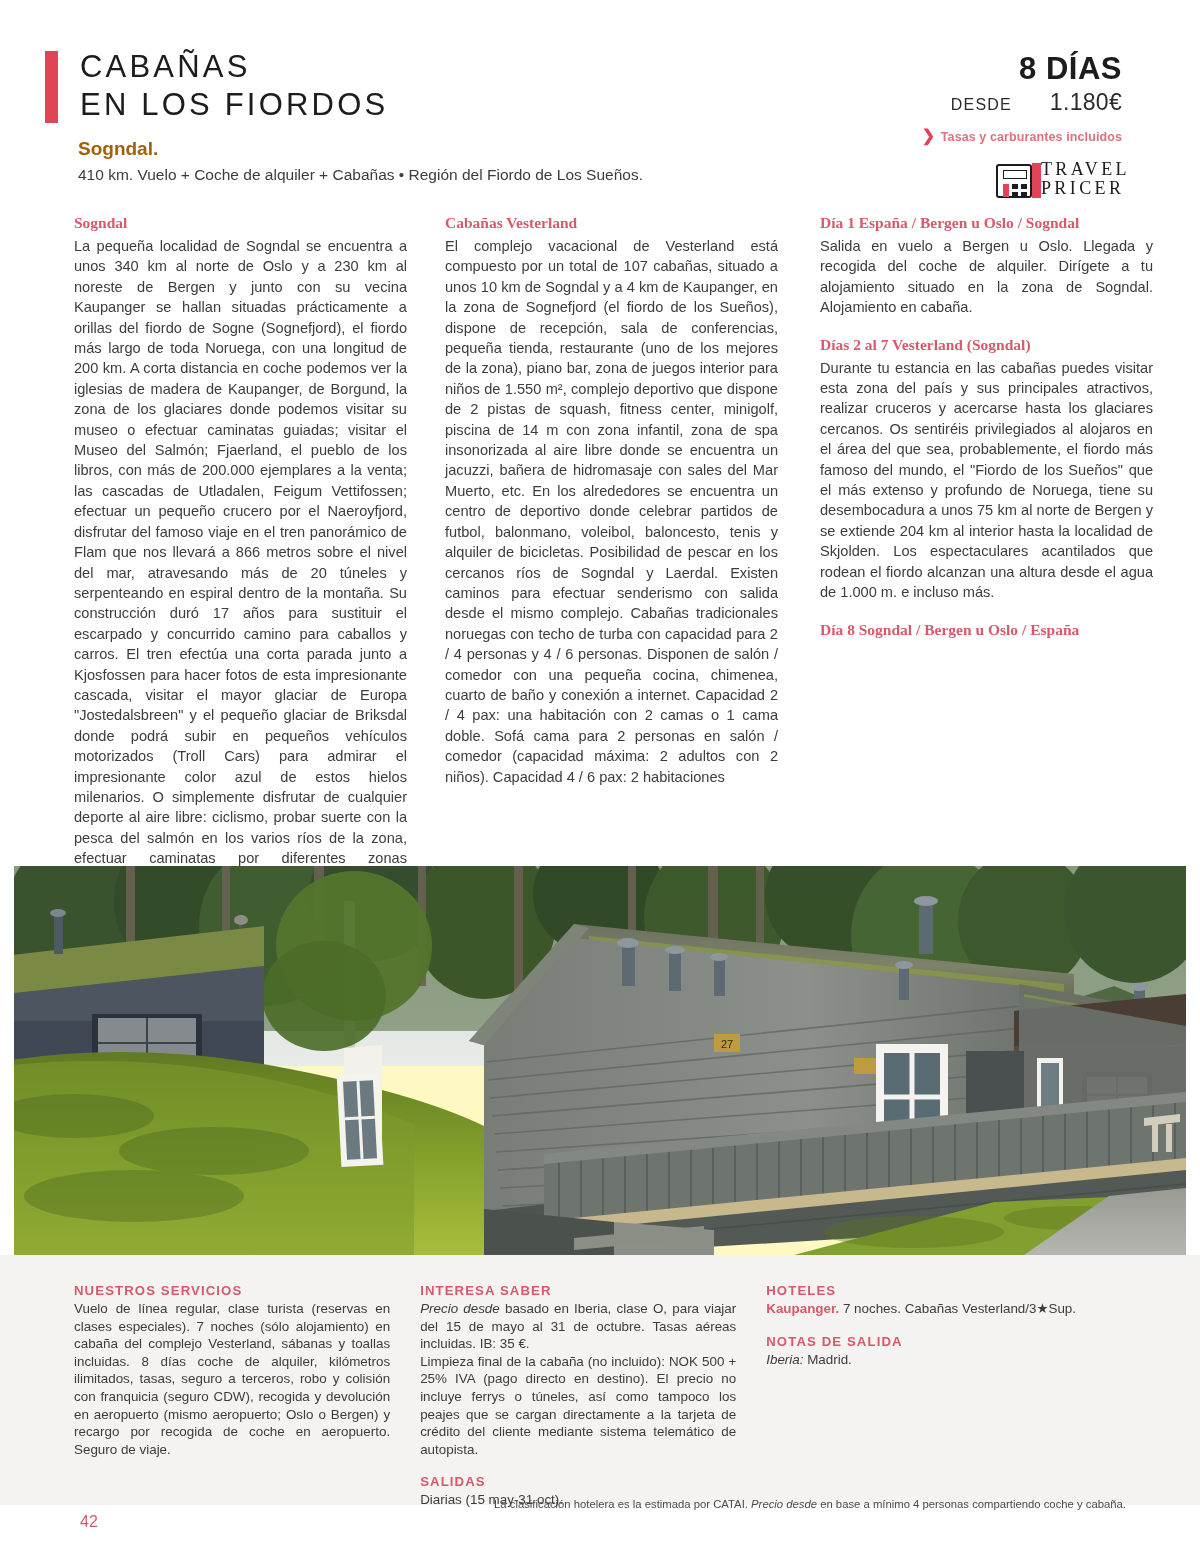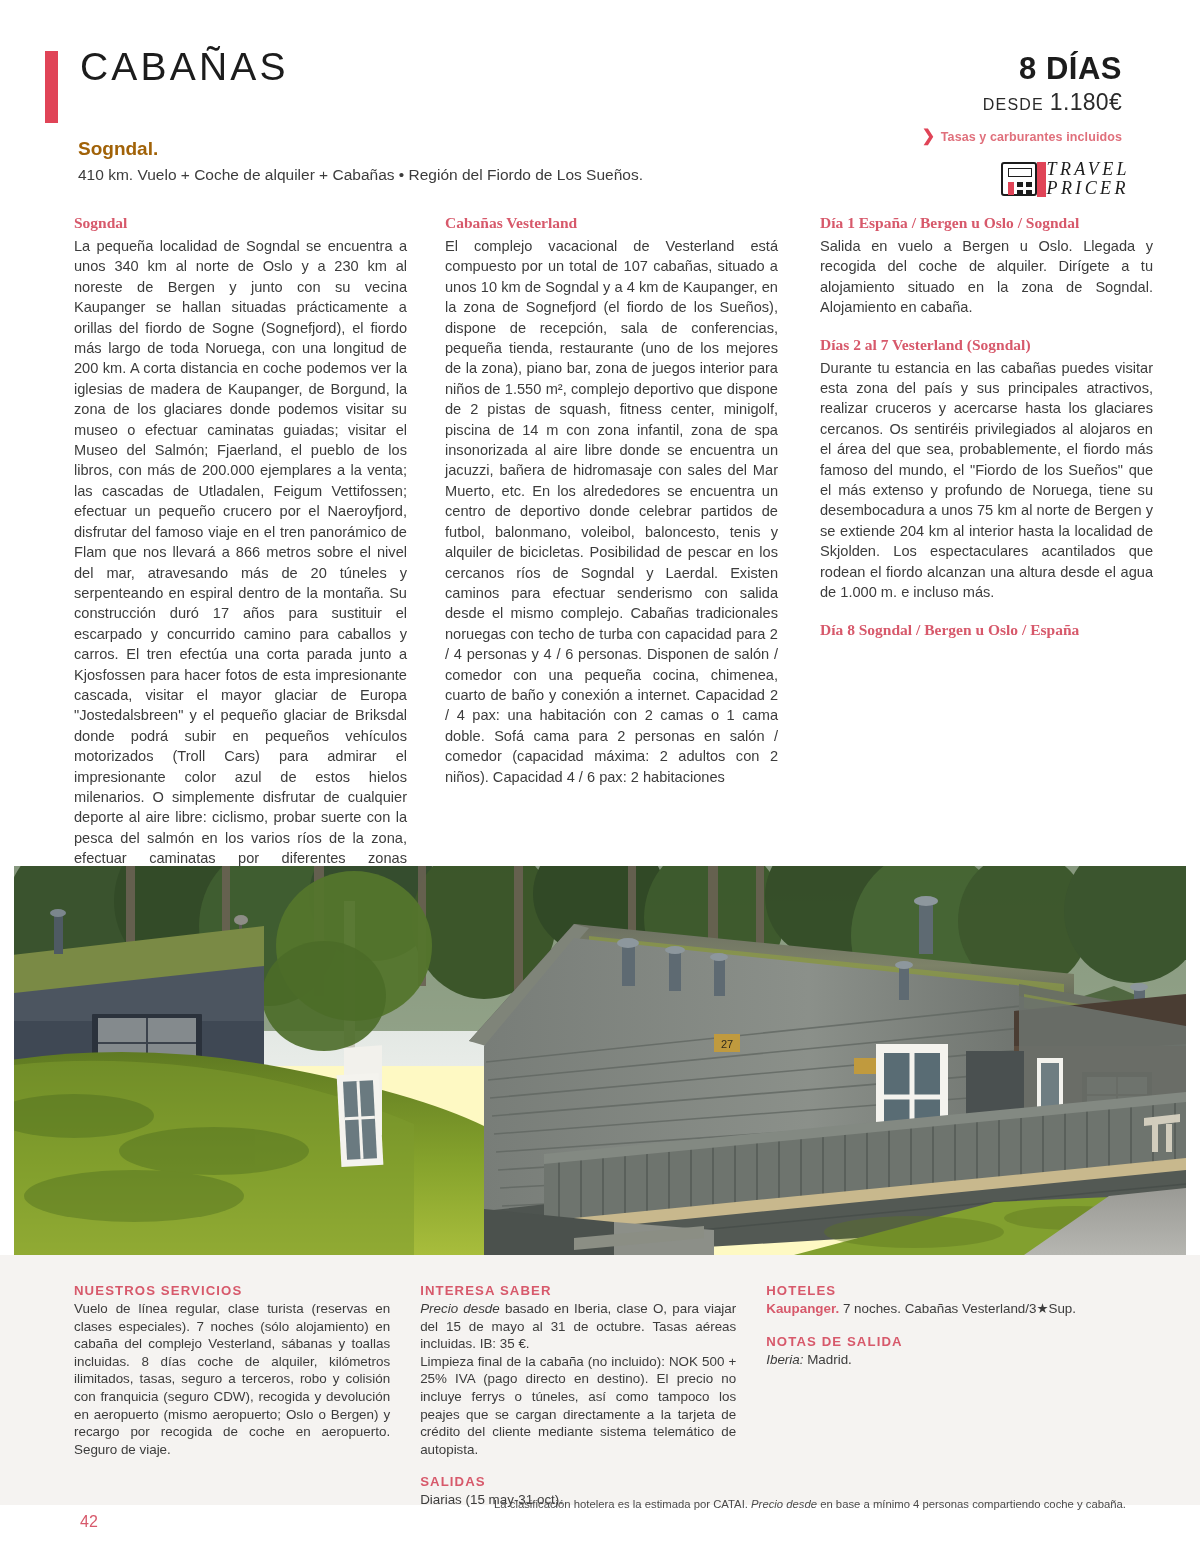--- a/index.html
+++ b/index.html
@@ -31,21 +31,21 @@
     position: absolute;
     left: 0; top: 3px;
     width: 13px;
     height: 72px;
     background: #e04457;
   }
   .title-lines {
     margin-left: 35px;
   }
   .title-line {
-    font-size: 39px;
+    font-size: 31px;
     letter-spacing: 3.2px;
     color: #1c1c1c;
     font-weight: 400;
     line-height: 38px;
     white-space: nowrap;
   }
   .subtitle-dest {
     position: absolute;
     left: 78px; top: 138px;
     font-size: 19px;
@@ -80,20 +80,21 @@
     letter-spacing: 0.3px;
     margin-top: 2px;
   }
   .from-price .desde-word {
     font-size: 16px;
     letter-spacing: 1.2px;
   }
   .from-price .amount {
     font-size: 23px;
     font-weight: 500;
+    margin-left: 32px;
   }
   .taxes-row {
     display: flex;
     align-items: center;
     justify-content: flex-end;
     margin-top: 11px;
     gap: 6px;
   }
   .taxes-arrow {
     display: inline-block;
@@ -107,22 +108,21 @@
     font-size: 12.5px;
     color: #e0707c;
     font-weight: 600;
     letter-spacing: 0.1px;
   }
 
   .logo-block {
     position: absolute;
     right: 70px; top: 160px;
     display: flex;
-    align-items: center;
-    font-style: italic;
+    align-items: flex-end;
   }
   .calc-icon {
     width: 36px; height: 34px;
     border: 2px solid #1c1c1c;
     border-radius: 3px;
     position: relative;
     box-sizing: border-box;
   }
   .calc-screen {
     position: absolute;
@@ -269,20 +269,21 @@
 </style>
 </head>
 <body>
 
 <div class="header">
 
   <div class="title-block">
     <div class="accent-bar"></div>
     <div class="title-lines">
       <div class="title-line">CABAÑAS</div>
+      <div class="title-line">EN LOS FIORDOS</div>
     </div>
   </div>
 
   <div class="subtitle-dest">Sogndal.</div>
   <div class="subtitle-detail">410 km. Vuelo + Coche de alquiler + Cabañas • Región del Fiordo de Los Sueños.</div>
 
   <div class="price-block">
     <div class="days">8 DÍAS</div>
     <div class="from-price">
       <span class="desde-word">DESDE</span>

